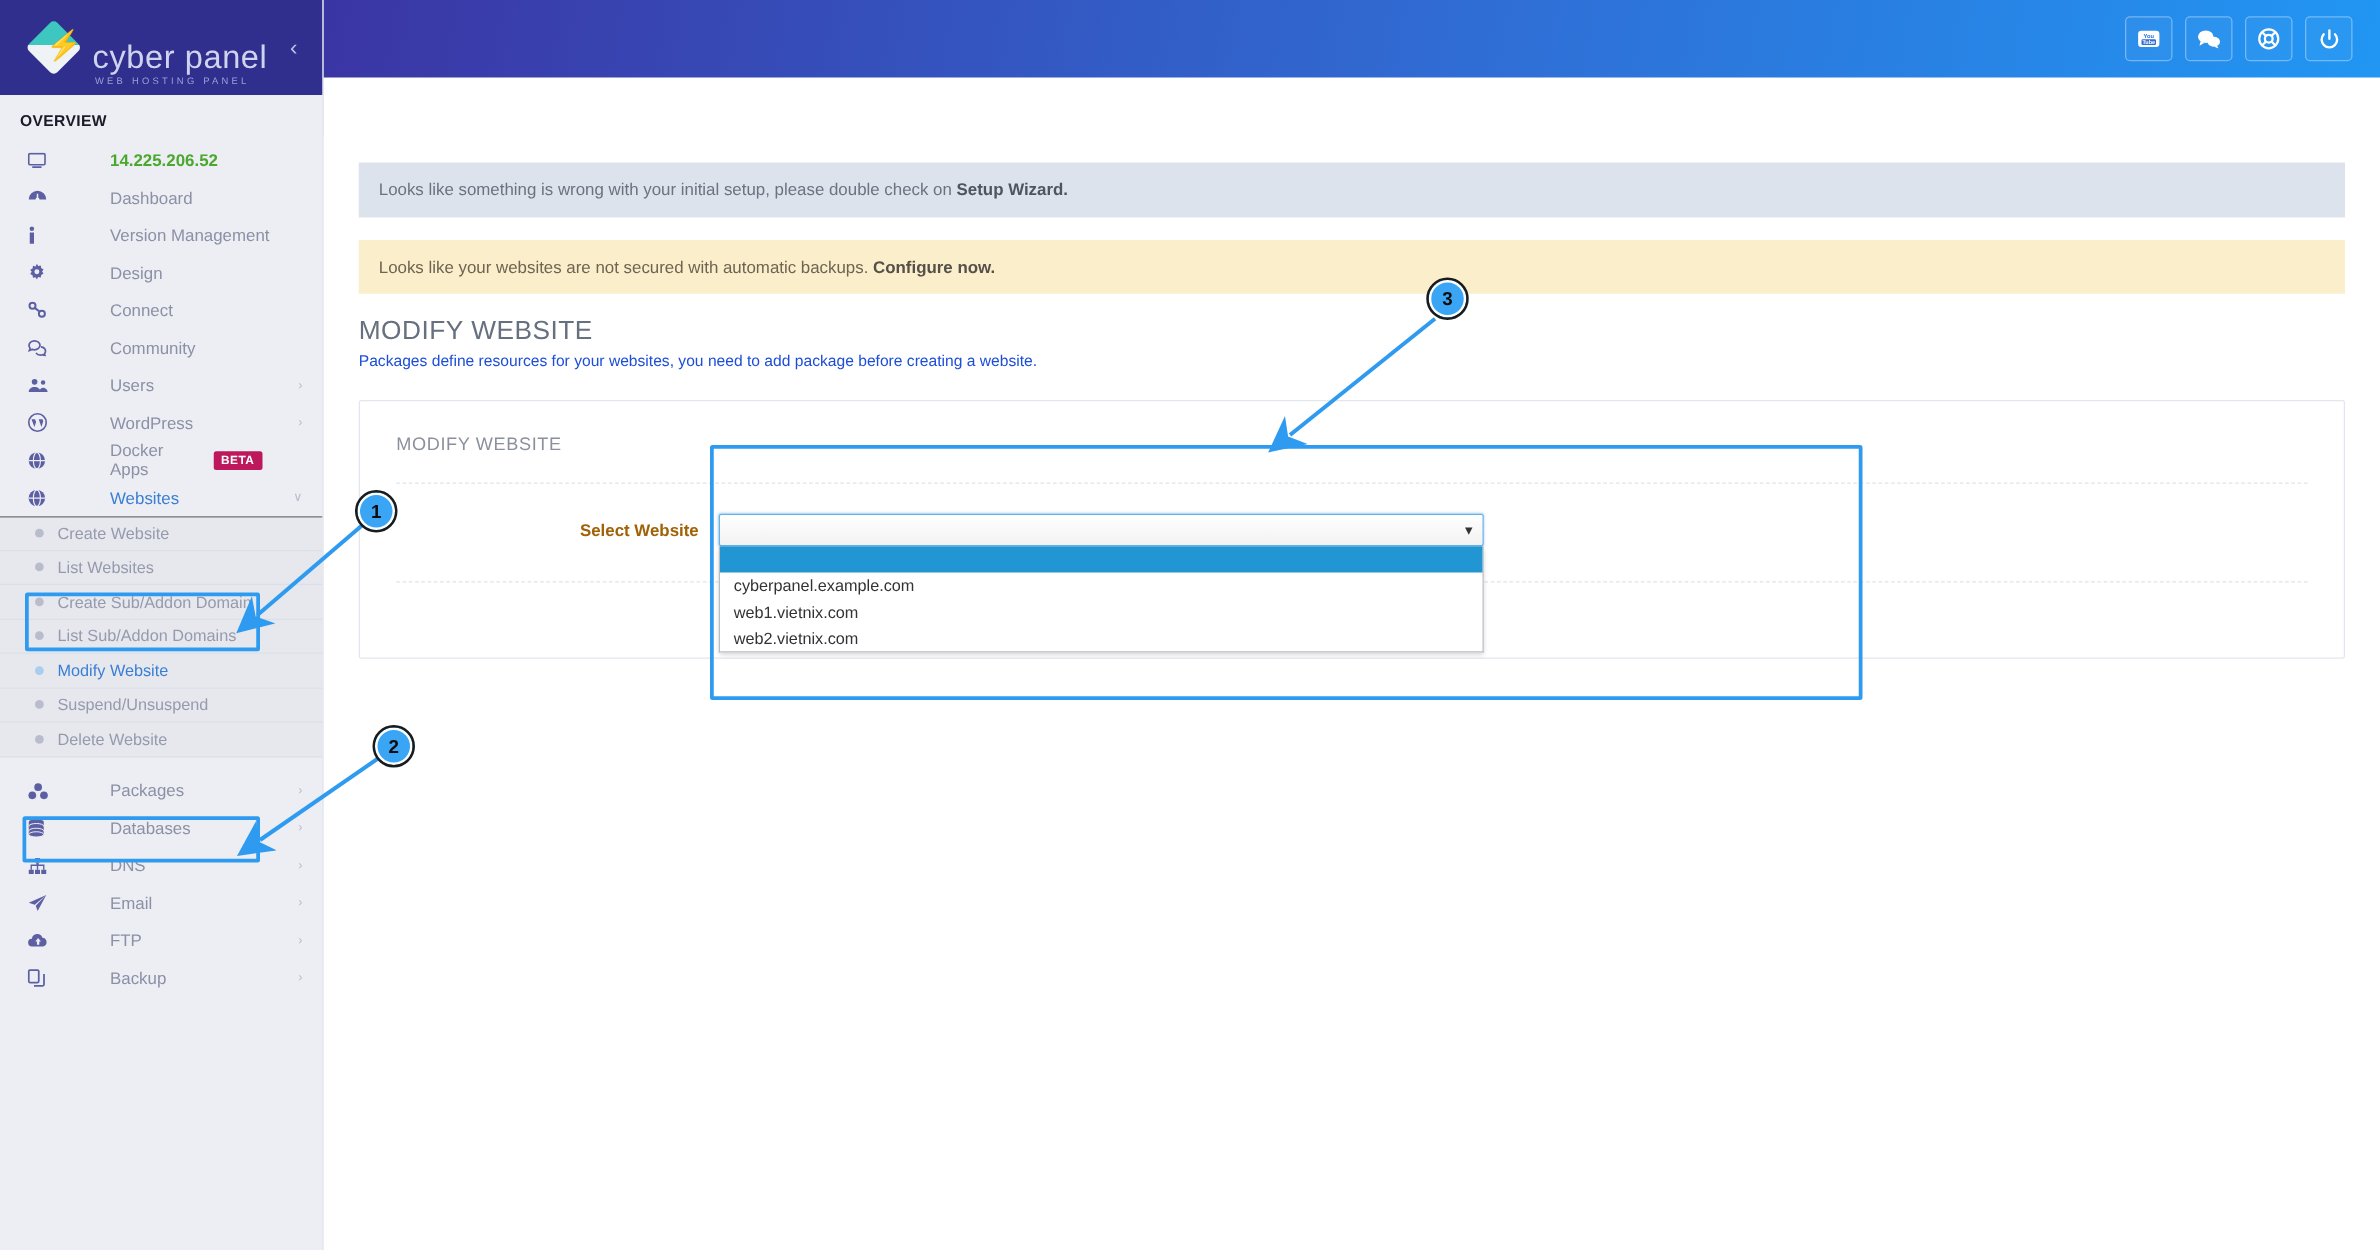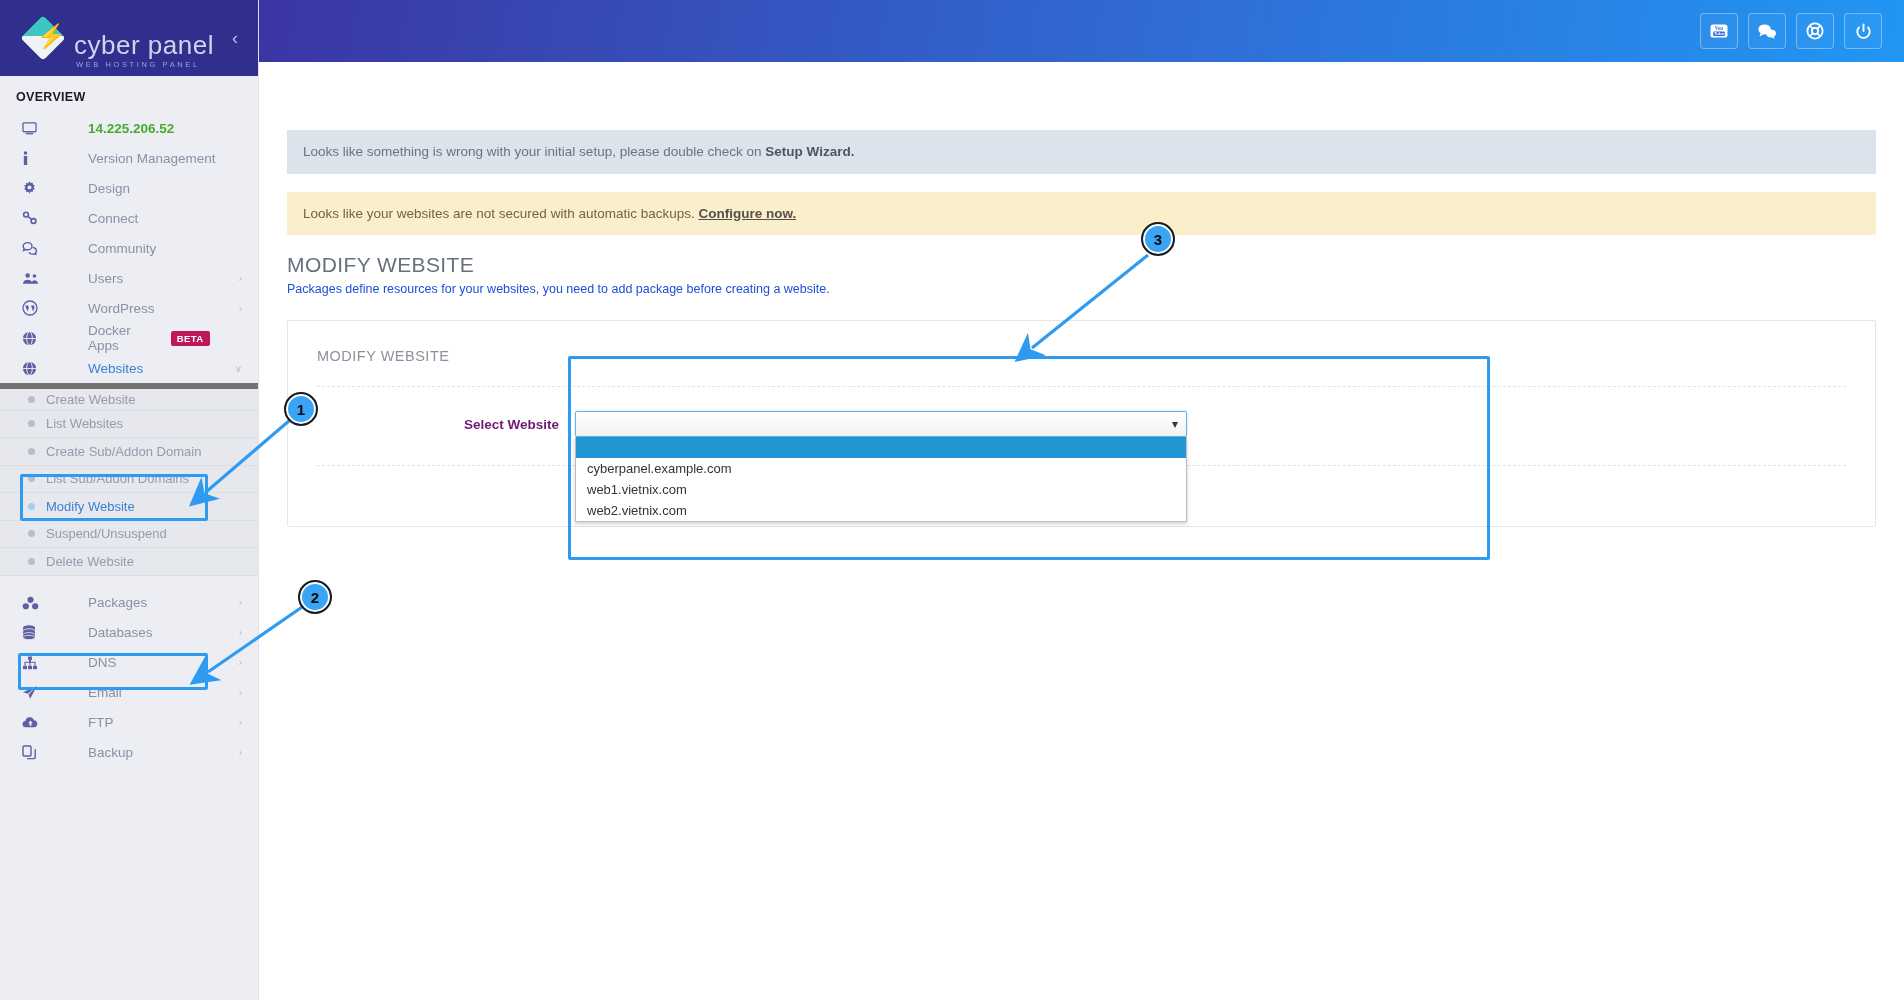--- a/index.html
+++ b/index.html
@@ -73,21 +73,21 @@
     background: #be185d; color: #fff; font-size: 9.5px; font-weight: bold;
     padding: 2px 6px; border-radius: 2px; margin-right: 9px; letter-spacing: .4px;
   }
 
   .submenu { background: #e6e8ee; }
   .sub-item {
     display: flex; align-items: center; height: 27.5px;
     padding-left: 28px; font-size: 13px; color: #969aad;
     border-bottom: 1px solid #dcdfe8; cursor: pointer; position: relative;
   }
-  .sub-item:first-child { border-top: 6px solid #737373; }
+  .sub-item:first-child { border-top: 1px solid #737373; }
   .sub-item .dot {
     width: 7px; height: 7px; border-radius: 50%;
     background: #b9bdcb; margin-right: 11px; flex: none;
   }
   .sub-item.active { color: #3a7fd5; }
   .sub-item.active .dot { background: #a8cdef; }
   .nav-gap { height: 12px; }
 
   
   .topbar {
@@ -109,21 +109,21 @@
     position: absolute; left: 259px; top: 62px; right: 0; bottom: 0;
     background: #fff; padding: 22px 28px 0 28px; overflow: hidden; margin-top: 46px;
   }
   .alert {
     padding: 13px 16px; font-size: 13.5px; margin-bottom: 18px;
     line-height: 1.3;
   }
   .alert-info { background: #dde3ec; color: #6b7280; }
   .alert-warn { background: #fbeecb; color: #6d6452; }
   .alert b { font-weight: bold; color: #4d5561; }
-  .alert-warn b { color: #55514a; text-decoration: underline; }
+  .alert-warn b { color: #55514a; }
 
   .page-title {
     font-size: 21px; color: #66707e; font-weight: 400;
     letter-spacing: .4px; margin-top: 12px;
   }
   .page-sub { font-size: 12.5px; color: #1d4ed8; margin-top: 5px; }
 
   .card {
     margin-top: 24px; border: 1px solid #e3e6ec; background: #fff;
     border-radius: 2px; min-height: 200px; position: relative;
@@ -134,21 +134,21 @@
   }
   .card-divider {
     border-top: 1px dashed #dfe3ea; margin: 22px 29px 0 29px;
   }
   .form-row {
     display: flex; align-items: center;
     padding: 24px 0 0 0;
   }
   .form-label {
     width: 287px; text-align: right; padding-right: 16px;
-    font-size: 13.5px; color: #701a75; font-weight: bold;
+    font-size: 13.5px; color: #a16207; font-weight: bold;
   }
   .select-wrap { position: relative; width: 612px; }
   .fake-select {
     width: 100%; height: 26px; border: 1px solid #66b3e8;
     background: linear-gradient(#ffffff,#f2f2f2);
     border-radius: 2px; position: relative; cursor: pointer;
     box-shadow: 0 0 2px rgba(80,160,230,.5);
   }
   .fake-select .caret {
     position: absolute; right: 8px; top: 50%; transform: translateY(-50%);
@@ -213,20 +213,30 @@
     <div class="nav-item ip">
       <span class="nav-ico">
         <svg width="15" height="13" viewBox="0 0 16 14" fill="none" stroke="#5d5fa3" stroke-width="1.4">
             <rect x="1" y="1" width="14" height="9.5" rx="1"></rect>
             <line x1="4" y1="12.6" x2="12" y2="12.6"></line>
           </svg>
       </span>
       <span class="nav-label">14.225.206.52</span>
     </div>
 
+    <div class="nav-item">
+      <span class="nav-ico">
+        <svg width="16" height="14" viewBox="0 0 16 14">
+            <path d="M8 1.5A7 7 0 0 0 1 8.5h14A7 7 0 0 0 8 1.5z" fill="#5d5fa3"></path>
+            <circle cx="8" cy="8.5" r="1.6" fill="#eceef3"></circle>
+            <rect x="7.4" y="4" width="1.2" height="4" fill="#eceef3"></rect>
+          </svg>
+      </span>
+      <span class="nav-label">Dashboard</span>
+    </div>
 
     <div class="nav-item">
       <span class="nav-ico">
         <svg width="7" height="15" viewBox="0 0 7 15">
             <circle cx="3.5" cy="2" r="1.8" fill="#5d5fa3"></circle>
             <rect x="1.8" y="5" width="3.4" height="9" fill="#5d5fa3"></rect>
           </svg>
       </span>
       <span class="nav-label">Version Management</span>
     </div>

